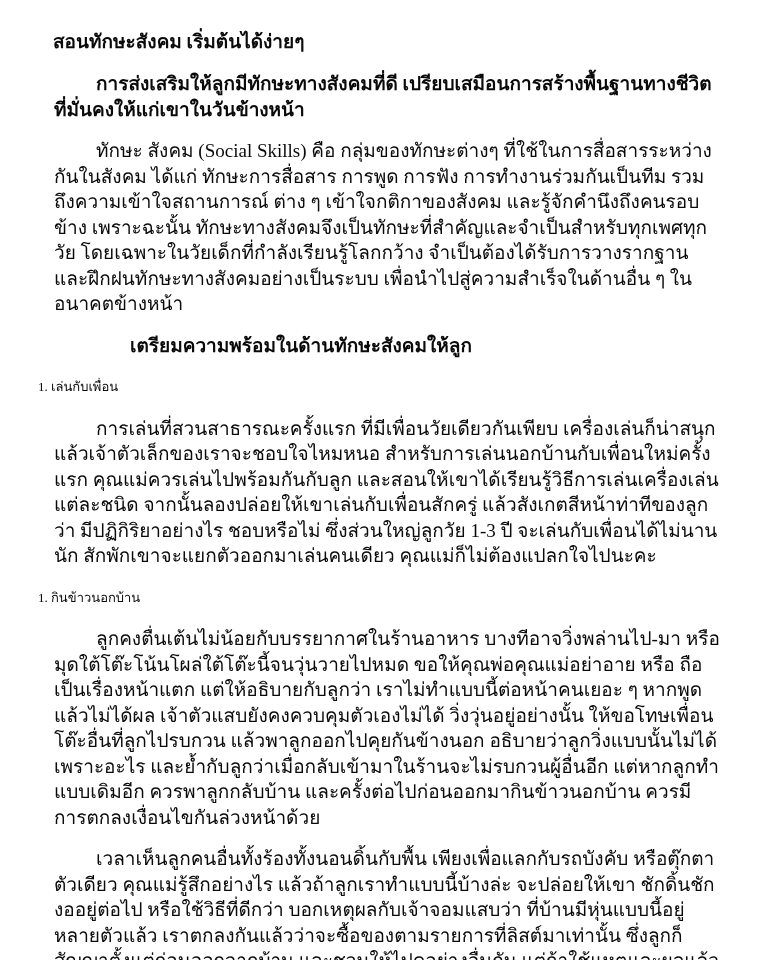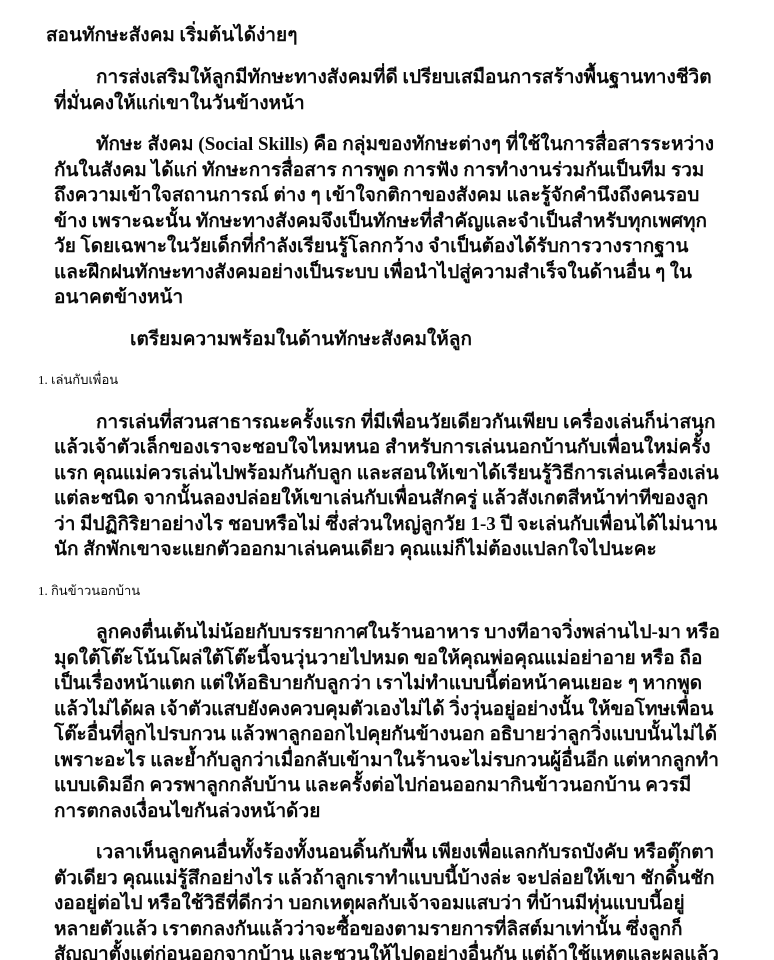--- a/index.html
+++ b/index.html
@@ -17,29 +17,29 @@
   .page {
     box-sizing: border-box;
     width: 774px;
     height: 960px;
     padding: 14px 36px 0 38px;
   }
   .doc-title {
     font-size: 19px;
     font-weight: bold;
     line-height: 26px;
-    margin: 8px;
+    margin: 15px;
   }
   p {
     margin: 16px;
     font-size: 19px;
     line-height: 25.5px;
     text-align: left;
   }
-  .indent { text-indent: 42px; font-weight: bold; }
+  .indent { text-indent: 42px; }
   .bold { font-weight: bold; }
   .sec-heading {
     font-size: 13px;
     line-height: 25.5px;
     font-weight: normal;
     margin: 0;
   }
   .prepare-header {
     font-weight: bold;
     text-indent: 76px;

